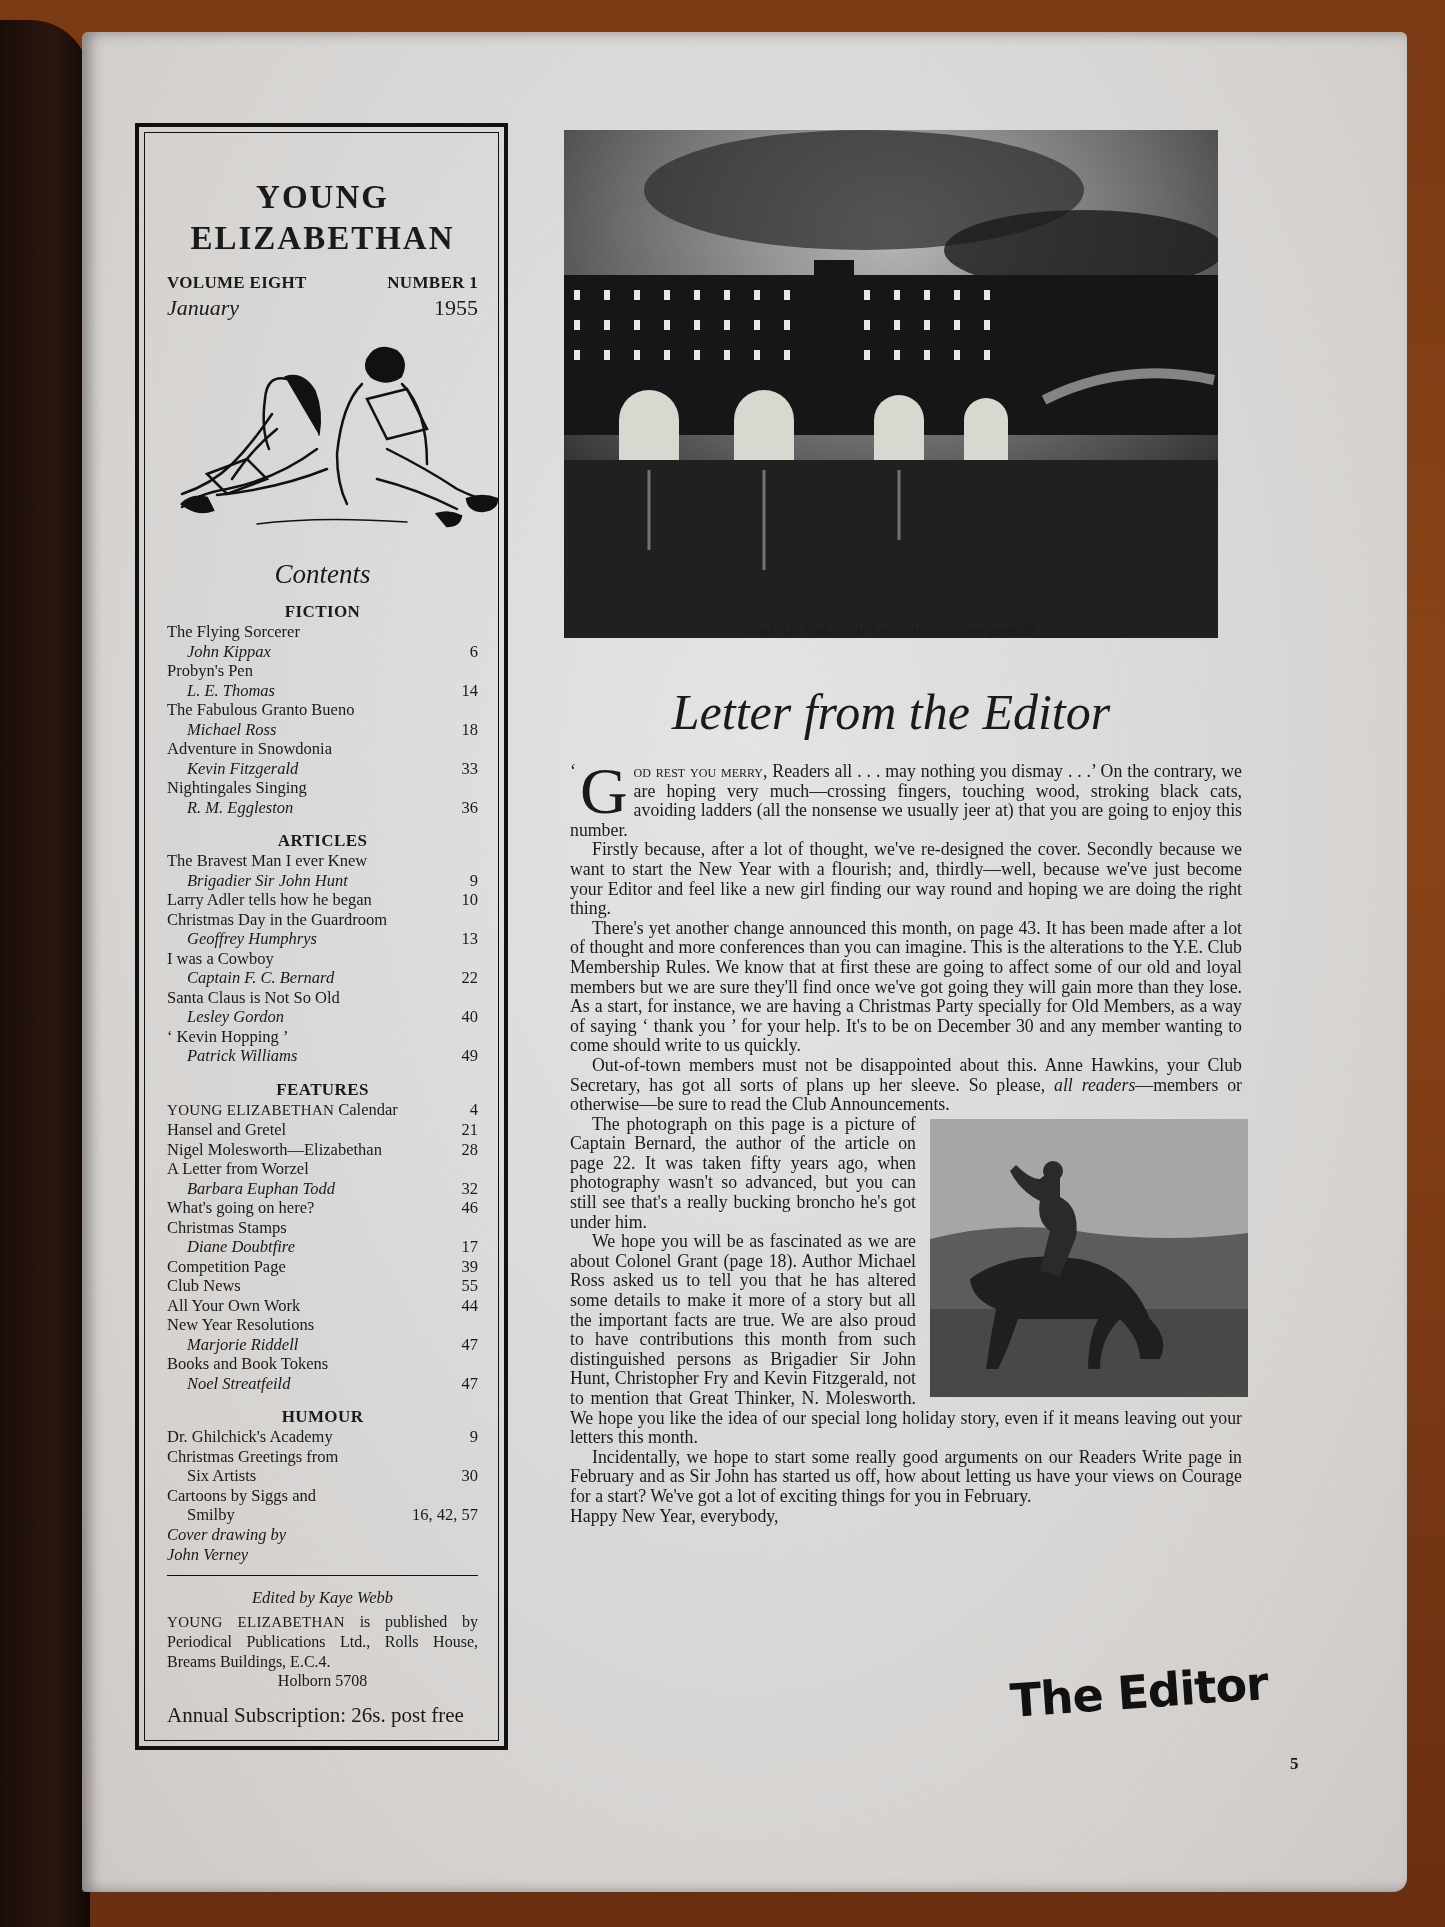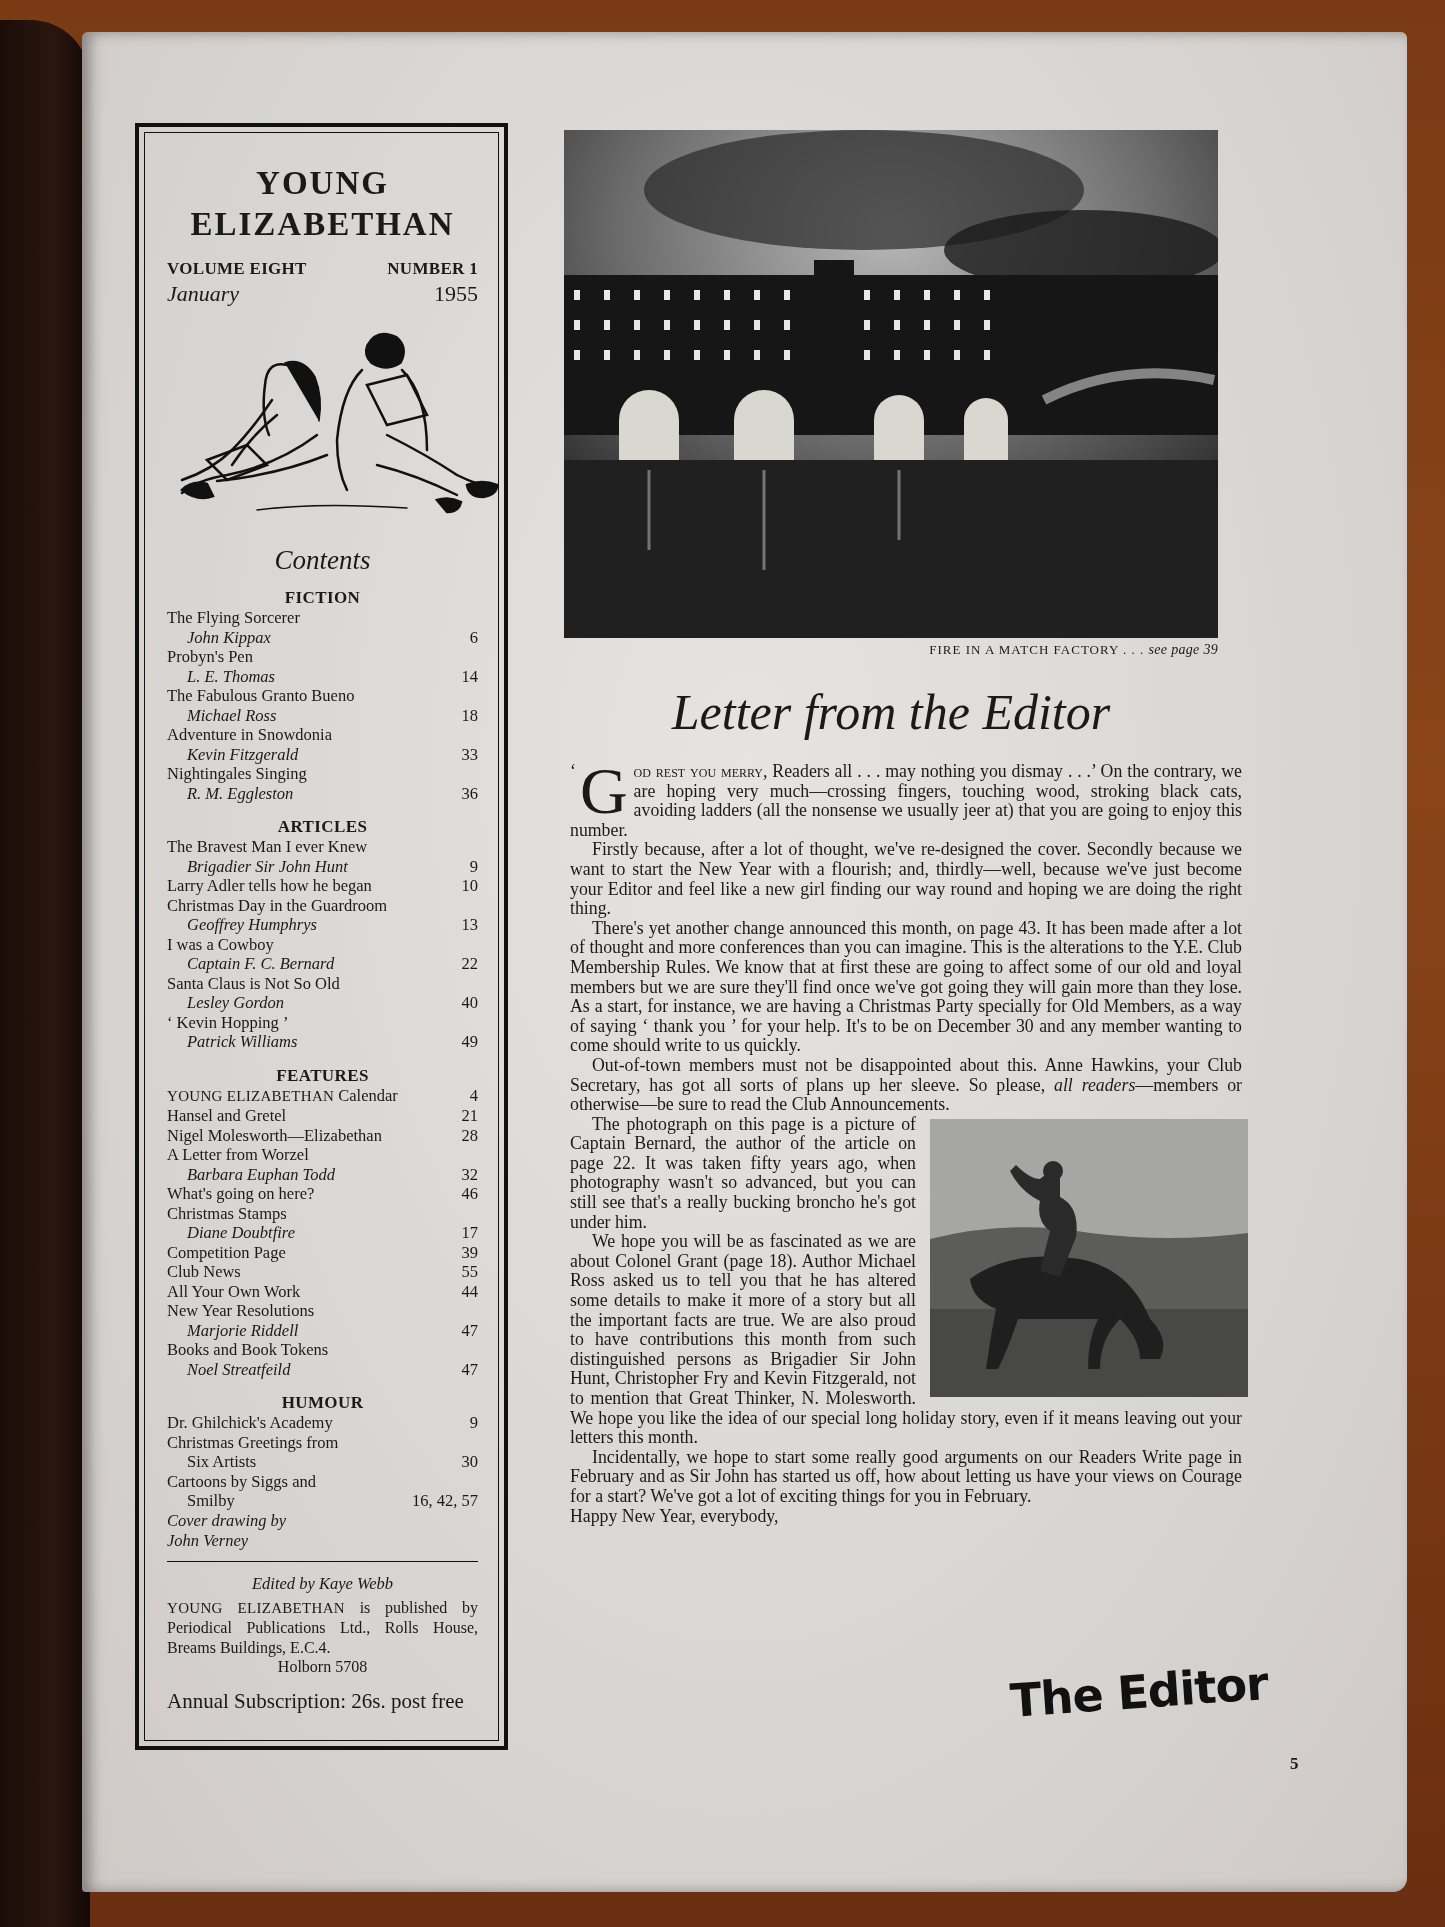--- a/index.html
+++ b/index.html
@@ -24,21 +24,21 @@
   .contents-box {
     position:absolute; left:135px; top:123px; width:373px; height:1627px;
     border:4px solid #111; box-sizing:border-box;
   }
   .contents-inner {
     position:absolute; left:5px; top:5px; right:5px; bottom:5px;
     border:1.5px solid #111; padding:0 20px 0 22px; box-sizing:border-box;
   }
   .mag-title {
     text-align:center; font-weight:bold; font-size:33px; letter-spacing:2px;
-    line-height:41px; margin-top:30px;
+    line-height:41px; margin-top:44px;
   }
   .vol-row { display:flex; justify-content:space-between; font-weight:bold; font-size:17px; margin-top:14px; letter-spacing:0.3px;}
   .date-row { display:flex; justify-content:space-between; font-size:22px; margin-top:2px; }
   .date-row .month { font-style:italic; }
   .illustration { display:block; margin:18px auto 0; width:340px; height:200px; }
   .contents-heading { text-align:center; font-style:italic; font-size:27px; margin-top:20px; }
   .section-heading { text-align:center; font-weight:bold; font-size:17px; margin-top:14px; letter-spacing:0.4px;}
   .section-heading.first { margin-top:12px; }
   .toc-row { display:flex; justify-content:space-between; font-size:16.5px; line-height:19.5px; }
   .toc-row .title { flex:1; }
@@ -50,21 +50,21 @@
   .edited-by { text-align:center; font-style:italic; font-size:16.5px; }
   .publisher { font-size:16px; line-height:19.5px; margin-top:4px; text-align:justify; }
   .publisher .center { text-align:center; }
   .subscription { font-size:21px; margin-top:12px; text-align:left; }
 
   
   .photo-main {
     position:absolute; left:564px; top:130px; width:654px; height:508px;
     background:#222; overflow:hidden;
   }
-  .caption-main { position:absolute; left:564px; top:642px; width:654px; text-align:right; font-size:13px; letter-spacing:1px; }
+  .caption-main { position:absolute; left:564px; top:623px; width:654px; text-align:center; font-size:13px; letter-spacing:1px; }
   .caption-main .italic { font-style:italic; letter-spacing:0.3px; font-size:14px; }
 
   .letter-title {
     position:absolute; left:564px; top:680px; width:654px; text-align:center;
     font-style:italic; font-size:50px; line-height:64px;
   }
   .letter {
     position:absolute; left:570px; top:762px; width:672px;
     font-size:17.8px; line-height:19.6px; text-align:justify;
   }

